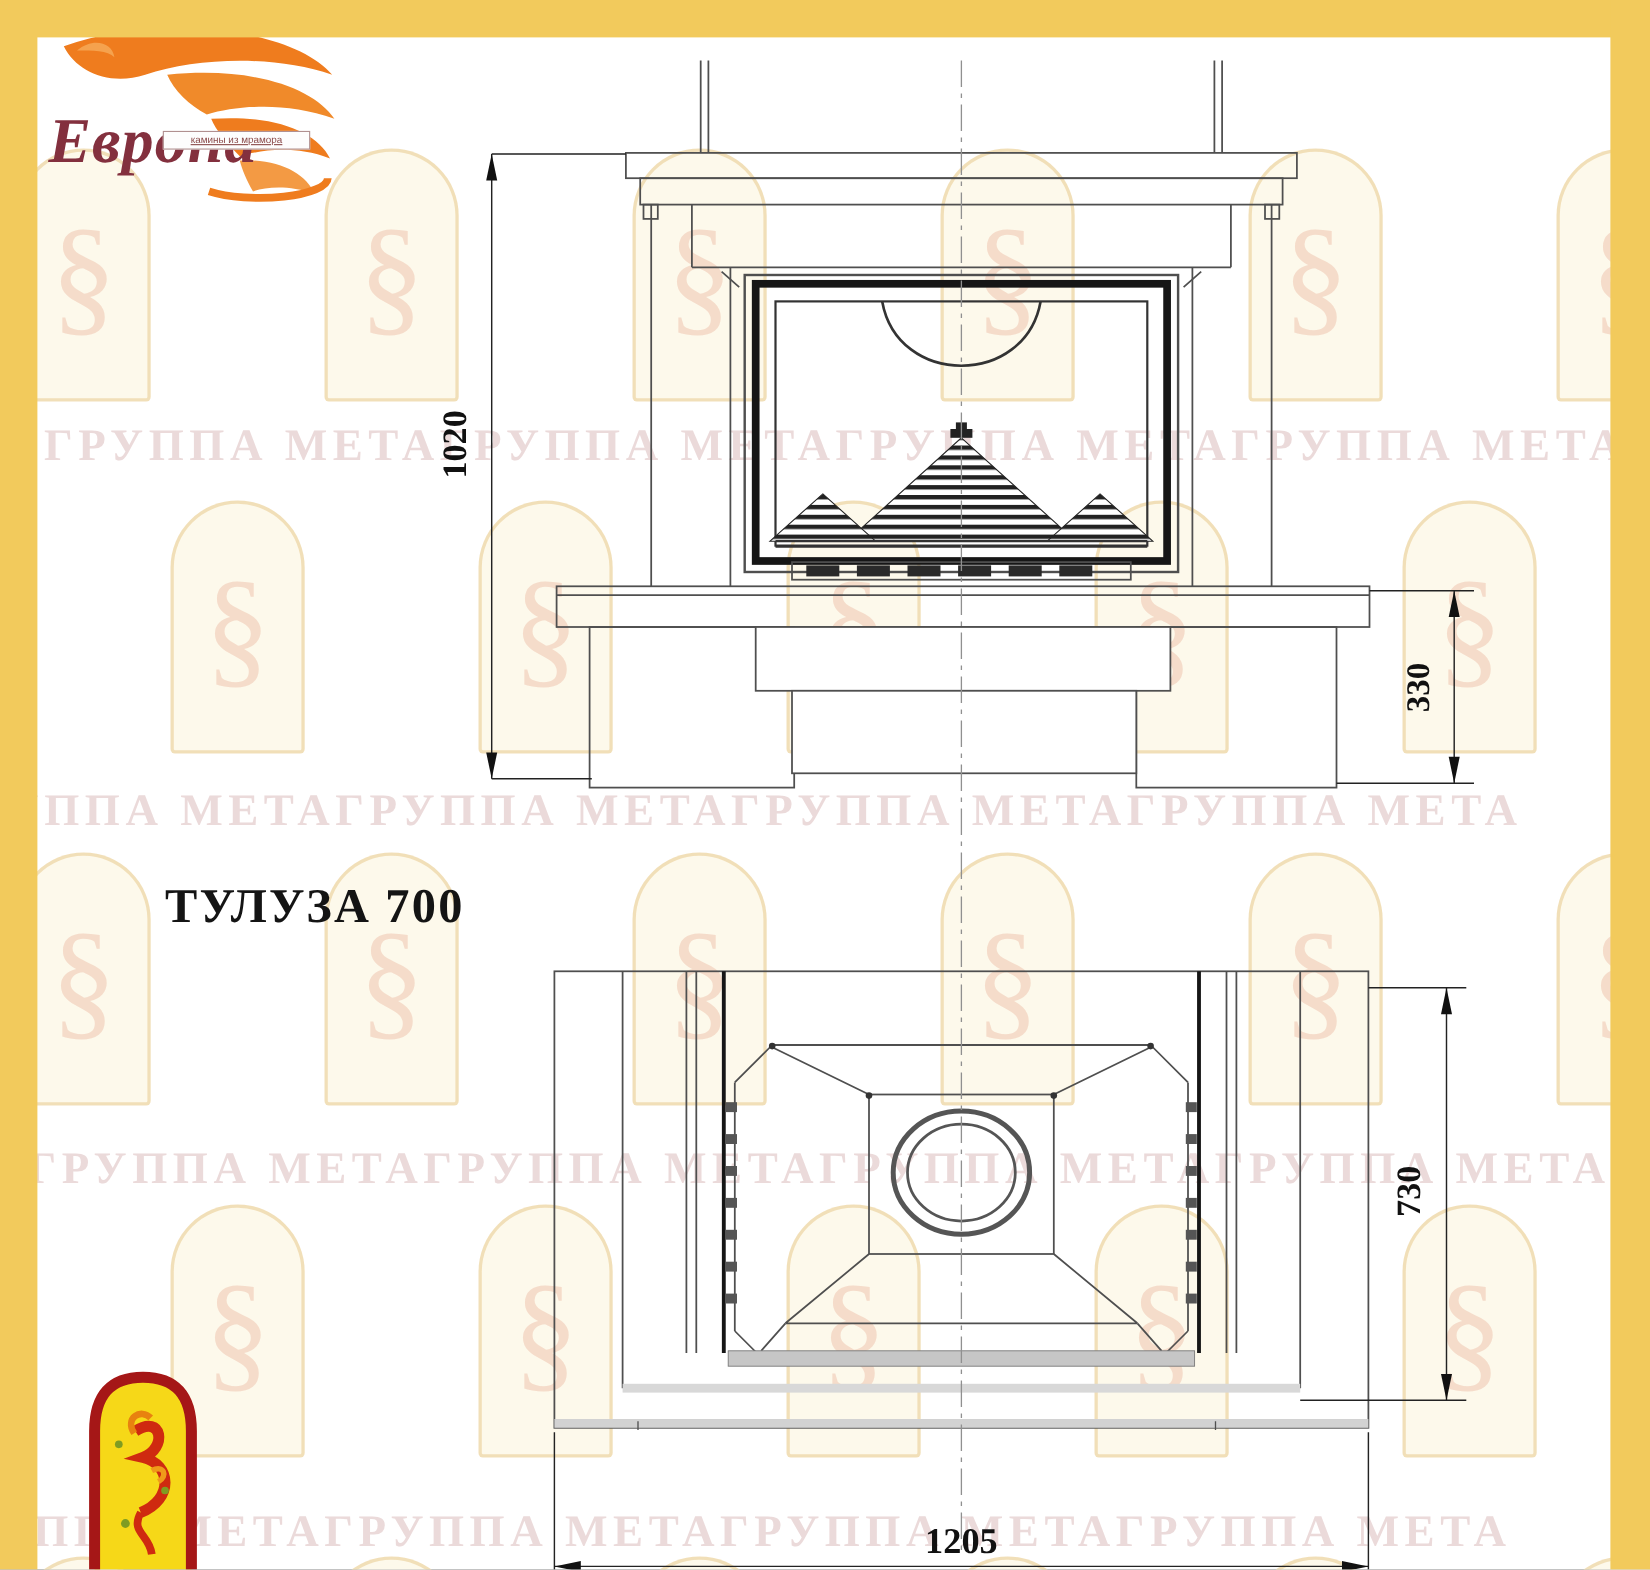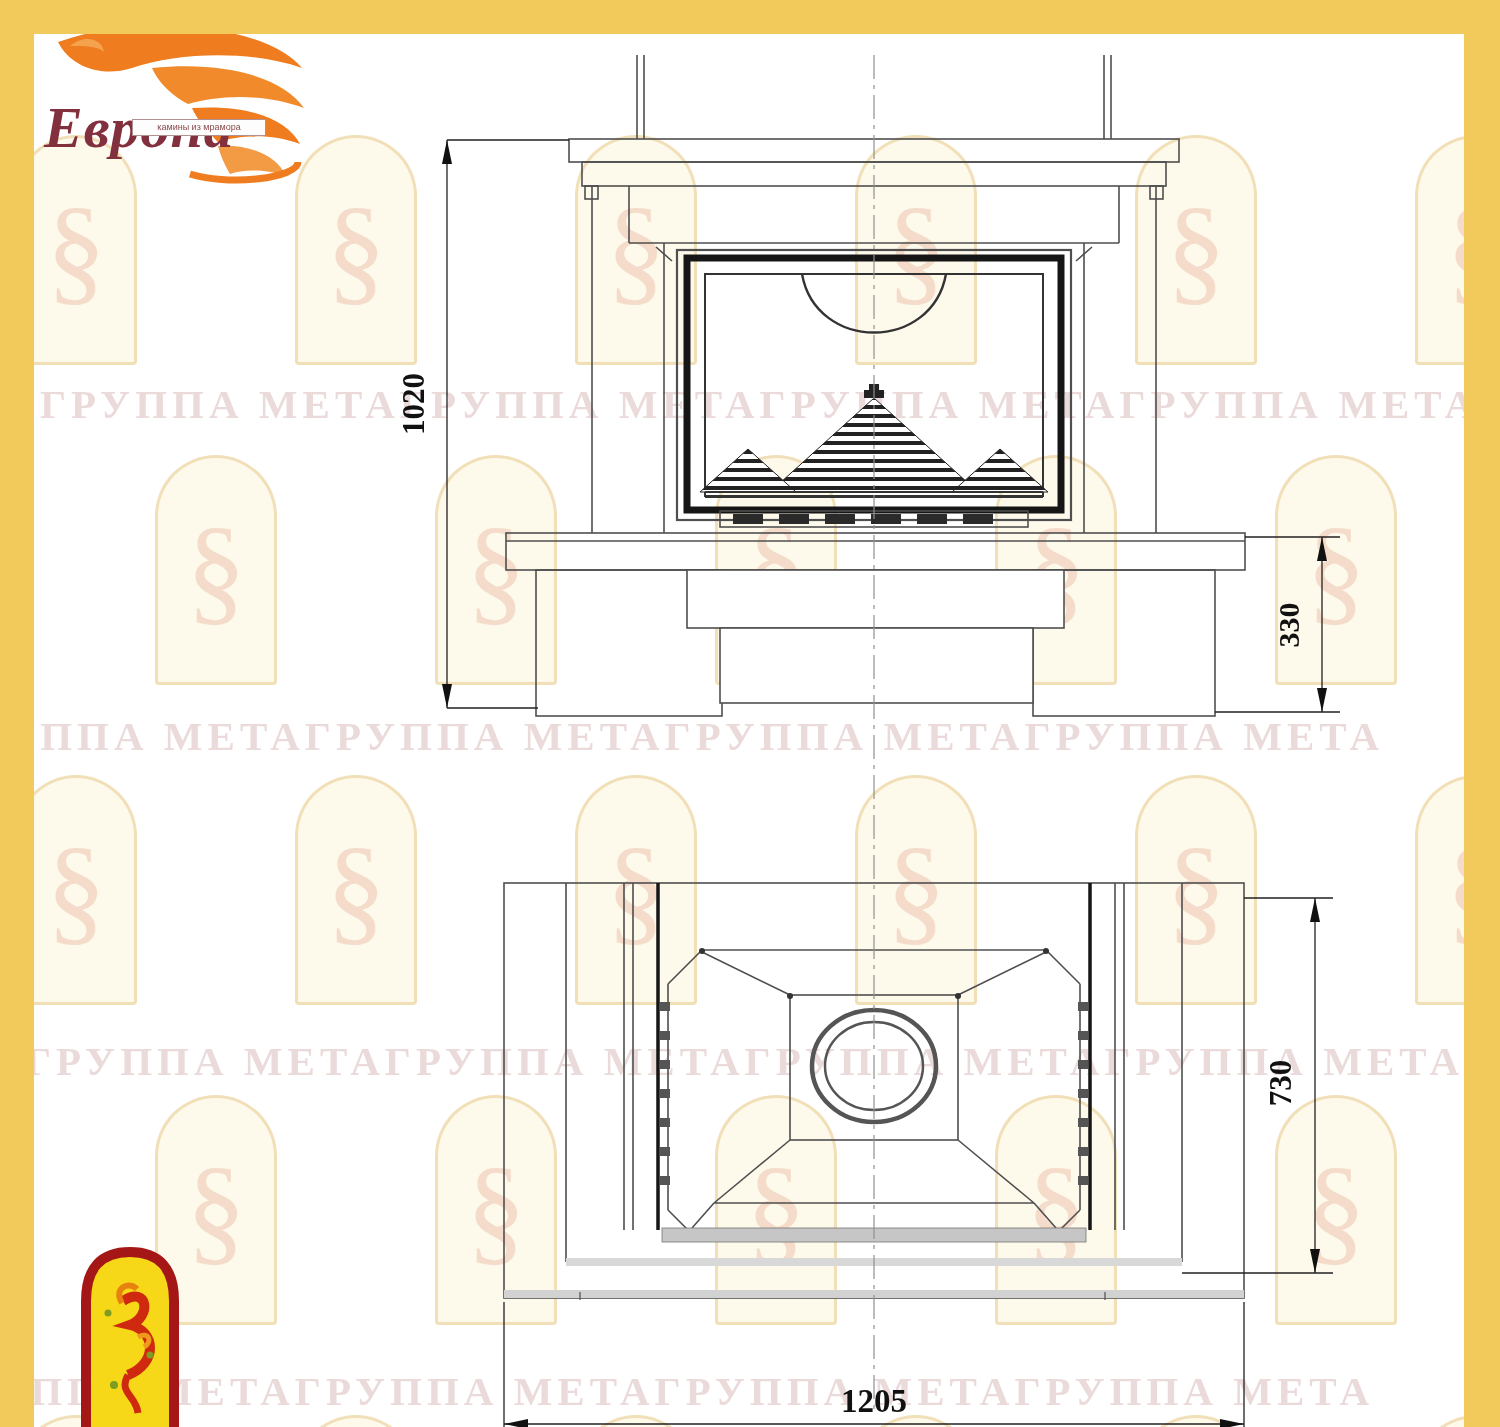--- a/index.html
+++ b/index.html
@@ -35,24 +35,24 @@
   .drawing{position:absolute;left:0;top:0;z-index:2;}
   
   .logo{position:absolute;left:40px;top:16px;width:280px;height:180px;z-index:5;}
   .logo svg{position:absolute;left:0;top:0;}
   .logo-brand{
     position:absolute;left:4px;top:78px;width:260px;
     font-family:"Liberation Serif",serif;font-style:italic;font-weight:bold;
     font-size:58px;color:#83303e;z-index:2;letter-spacing:1px;
   }
   .logo-banner{
-    position:absolute;left:92px;top:103px;width:132px;height:15px;z-index:3;
+    position:absolute;left:108px;top:103px;width:132px;height:15px;z-index:3;
     background:#fdfdfd;border:1px solid #b09090;
     font-family:"Liberation Sans",sans-serif;font-size:9px;line-height:14px;
-    text-align:center;color:#8a4a4a;overflow:hidden;
+    text-align:center;color:#8a4a4a;overflow:hidden;text-decoration:underline;
   }
   
   .page-title{
     position:absolute;left:150px;top:798px;z-index:5;
     font-family:"Liberation Serif",serif;font-weight:bold;font-size:44px;
     letter-spacing:2px;color:#141414;
   }
   .emblem{position:absolute;left:78px;top:1243px;z-index:5;}
 </style>
 </head>
@@ -253,20 +253,21 @@
       <path d="M112,52 C190,44 245,64 264,92 C220,76 176,80 148,88 C132,80 118,66 112,52 Z" fill="#f08a2a"></path>
       <path d="M152,92 C210,88 248,104 260,128 C228,116 198,120 178,126 C166,114 156,102 152,92 Z" fill="#ef7c1e"></path>
       <path d="M178,130 C214,128 238,142 246,160 C222,152 202,154 190,158 C184,148 180,138 178,130 Z" fill="#f39a44"></path>
       <path d="M150,158 A62,18 0 0 0 258,146" stroke="#ef7c1e" stroke-width="7" fill="none"></path>
       <path d="M30,30 C44,18 62,22 64,36 C58,30 44,30 30,30 Z" fill="#f5a24e"></path>
     </svg>
     <div class="logo-brand">Европа</div>
     <div class="logo-banner">камины из мрамора</div>
   </div>
 
+  <div class="page-title">ТУЛУЗА 700</div>
 
   <svg class="emblem" width="104" height="184" viewBox="0 0 104 184">
     <path d="M8,184 V58 Q8,9 52,9 Q96,9 96,58 V184" fill="#f6d818" stroke="#a51717" stroke-width="10"></path>
     <path d="M45,58 C70,42 74,74 52,82 C78,88 80,120 50,132" stroke="#cf2a10" stroke-width="10" fill="none"></path>
     <path d="M44,60 C35,46 50,37 59,46" stroke="#e8820f" stroke-width="6" fill="none"></path>
     <path d="M50,132 C40,150 58,152 60,170" stroke="#cf2a10" stroke-width="7" fill="none"></path>
     <path d="M60,94 C71,88 75,99 66,104" stroke="#ef9a1a" stroke-width="5" fill="none"></path>
     <circle cx="30" cy="70" r="3.5" fill="#7f9c22"></circle>
     <circle cx="72" cy="112" r="3.5" fill="#7f9c22"></circle>
     <circle cx="36" cy="142" r="4" fill="#7f9c22"></circle>

